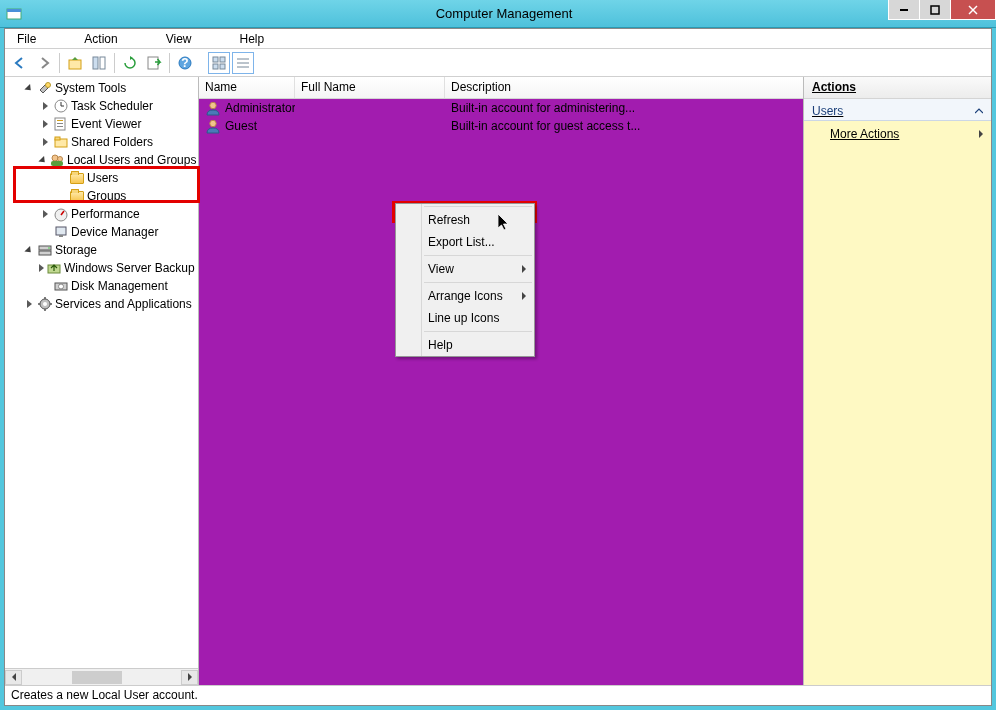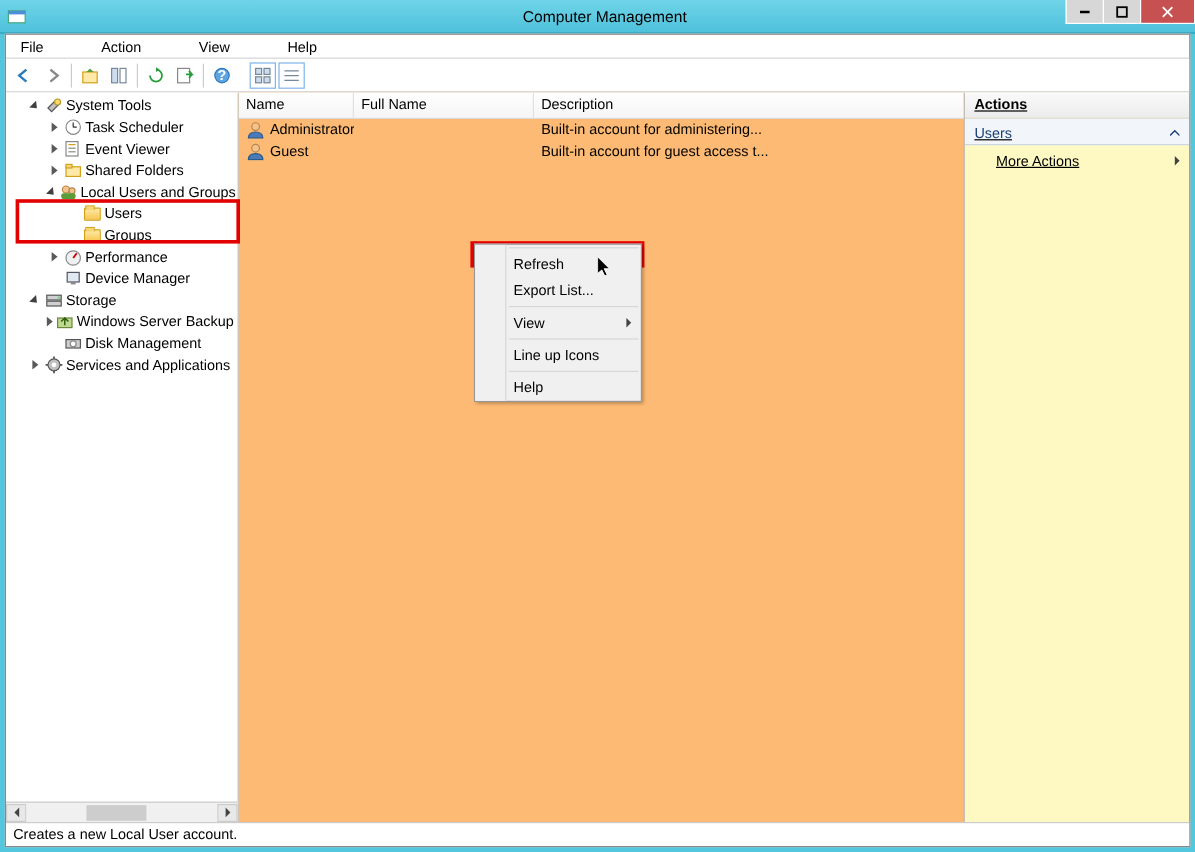--- a/index.html
+++ b/index.html
@@ -41,21 +41,21 @@
 
 .tree-row { display:flex; align-items:center; height:18px; white-space:nowrap; cursor:default; }
 .tree-toggle { width:12px; height:12px; display:flex; align-items:center; justify-content:center; }
 .tree-icon { width:16px; height:16px; margin:0 2px; display:flex; align-items:center; justify-content:center; flex-shrink:0; }
 .tree-label { padding-right:4px; }
 
 
 .redbox { border:3px solid #e30000; position:absolute; pointer-events:none; z-index:50; }
 
 
-.list-panel { flex:1; border-right:1px solid #bbb; background:#fdba74; position:relative; overflow:hidden; }
+.list-panel { flex:1; border-right:1px solid #bbb; background:#a21caf; position:relative; overflow:hidden; }
 .list-header { display:flex; height:22px; border-bottom:1px solid #d4d4d4; background:#fff; }
 .list-col { padding:3px 6px 0 6px; border-right:1px solid #e0e0e0; background:linear-gradient(#fff,#f5f5f5); }
 .list-row { display:flex; height:18px; align-items:center; }
 .list-cell { padding:0 6px; display:flex; align-items:center; gap:4px; overflow:hidden; }
 
 
 .actions-panel { width:187px; min-width:187px; background:#fef9c3;text-decoration:underline; }
 .actions-header { height:22px; background:linear-gradient(#fafafa,#ececec); border-bottom:1px solid #d4d4d4; padding:3px 8px 0 8px; font-weight:bold; }
 .actions-subheader { height:22px; background:#f2f6fb; border-bottom:1px solid #ccd7e6; padding:3px 8px 0 8px; color:#1a3e78; display:flex; align-items:center; justify-content:space-between; }
 .actions-item { height:22px; padding:3px 8px 0 26px; display:flex; align-items:center; justify-content:space-between; }
@@ -415,20 +415,24 @@
       <div class="cm-item">
           <span>Export List...</span>
         </div>
       <div class="cm-sep"></div>
       <div class="cm-item">
           <span>View</span>
           <span class="cm-arrow triangle-right"></span>
         </div>
       <div class="cm-sep"></div>
       <div class="cm-item">
+          <span>Arrange Icons</span>
+          <span class="cm-arrow triangle-right"></span>
+        </div>
+      <div class="cm-item">
           <span>Line up Icons</span>
         </div>
       <div class="cm-sep"></div>
       <div class="cm-item">
           <span>Help</span>
         </div>
     </div>
 
     <div class="cursor" style="left:493px; top:137px;">
       <svg width="14" height="18">

